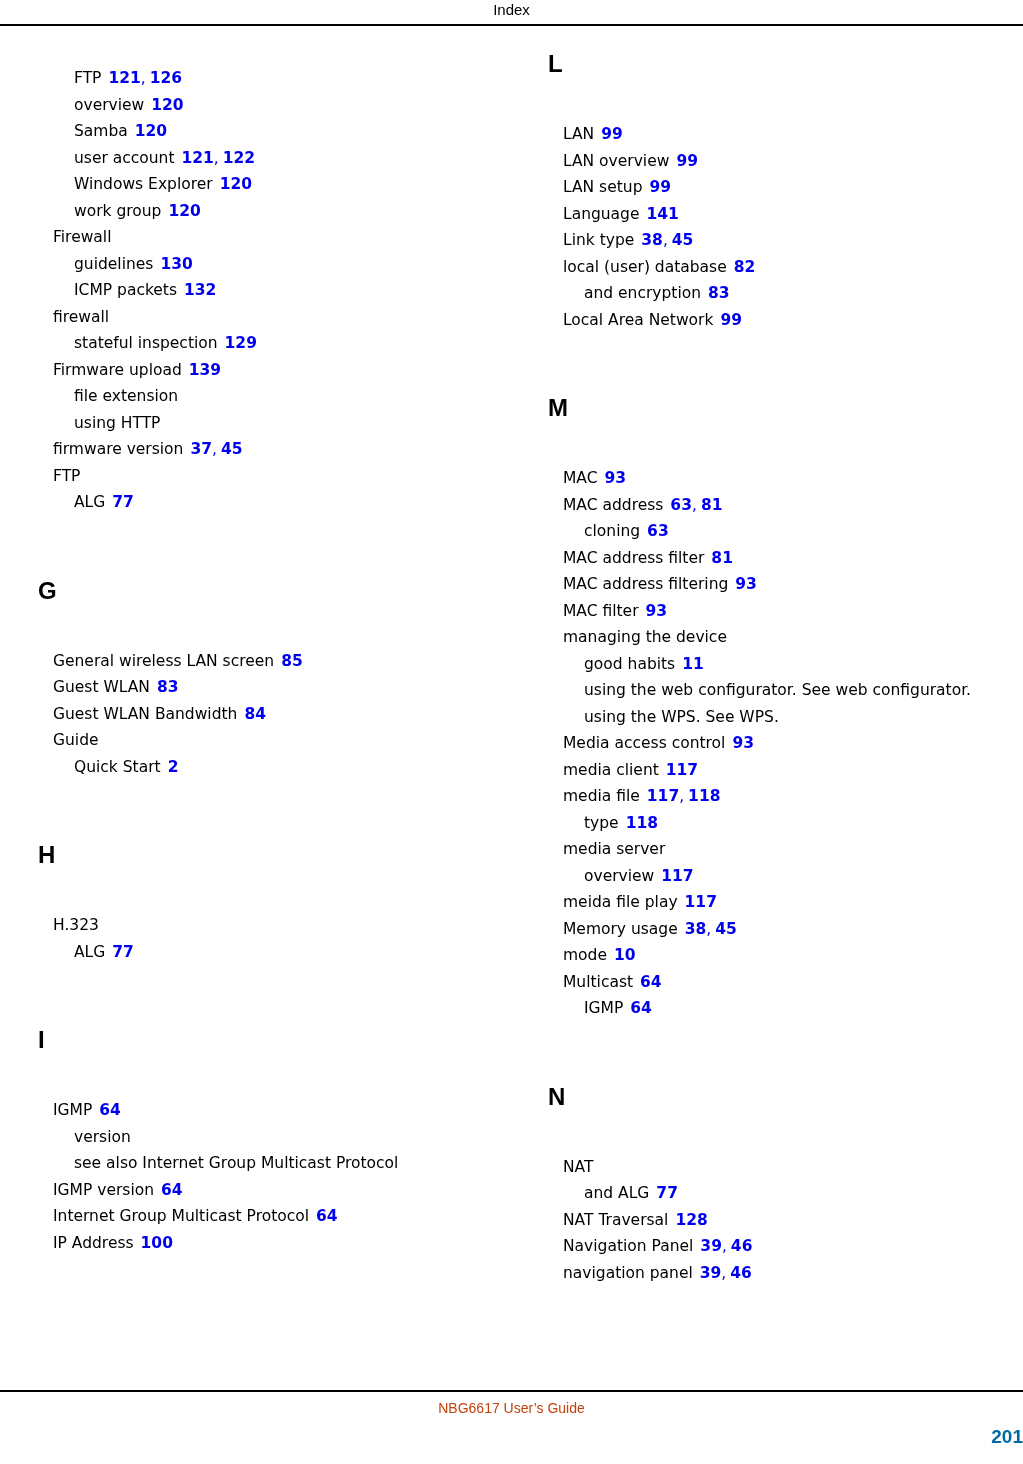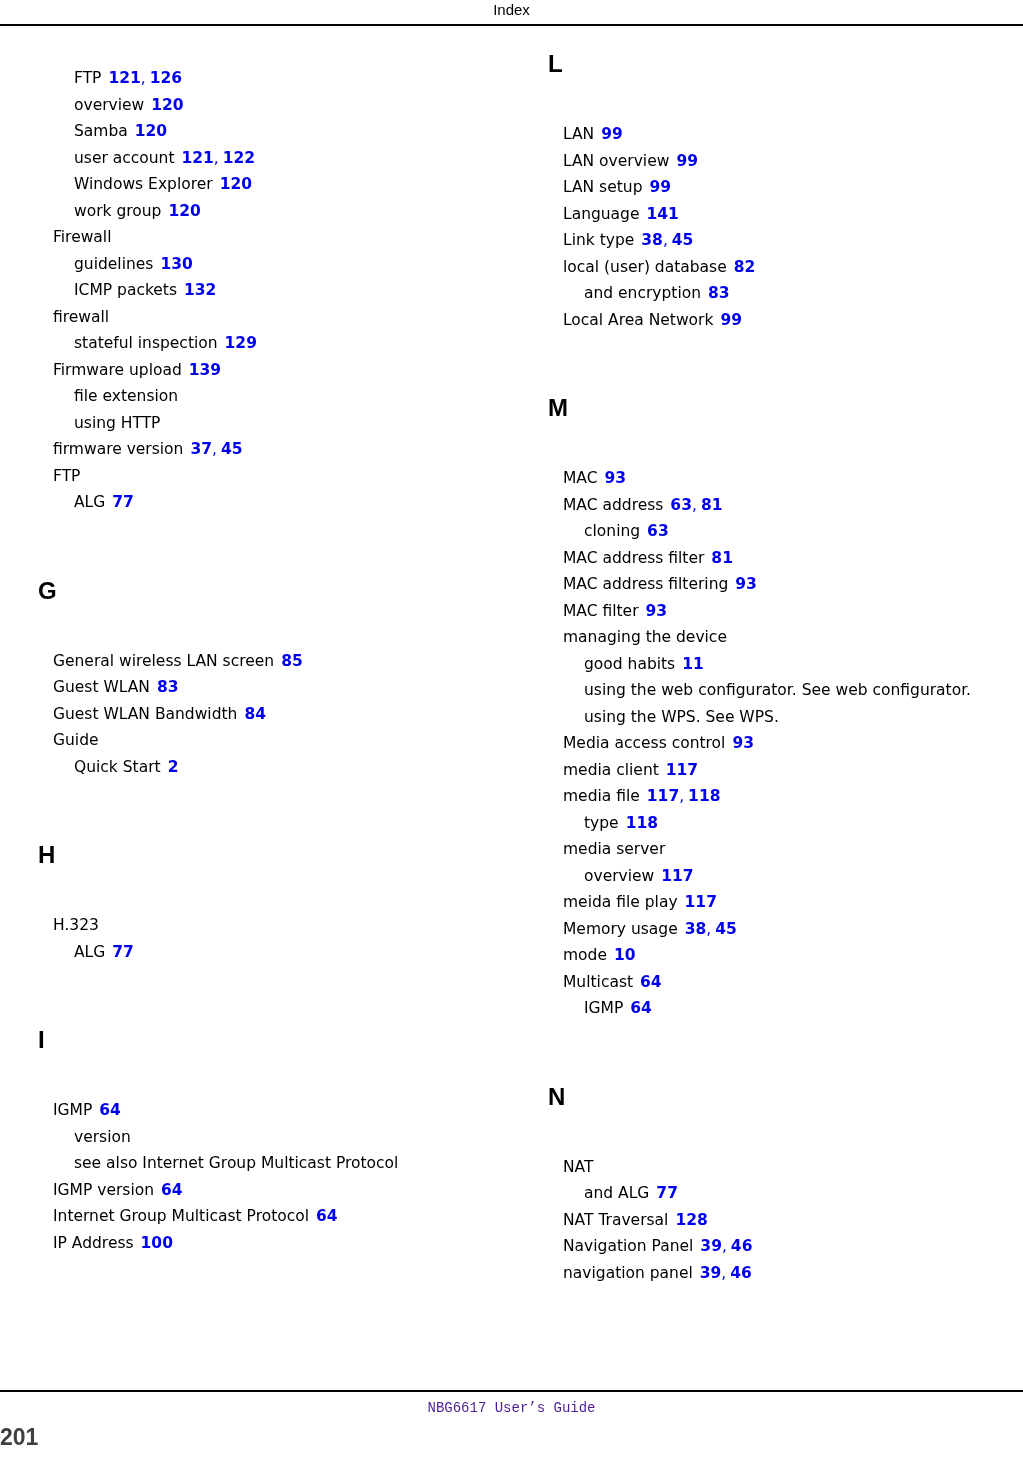--- a/index.html
+++ b/index.html
@@ -68,36 +68,36 @@
     width: 1023px;
     height: 2px;
     background: #000000;
   }
   .footer-guide {
     position: absolute;
     left: 0;
     top: 10px;
     width: 1023px;
     text-align: center;
-    font-family: Liberation Mono, monospace;
+    font-family: Liberation Sans, sans-serif;
     font-size: 14px;
     line-height: 17px;
-    color: #4c1d95;
+    color: #c2410c;
   }
   .footer-pagenum {
     position: absolute;
     left: 0;
     top: 33px;
     width: 1023px;
-    text-align: left;
+    text-align: right;
     font-family: "Liberation Sans", sans-serif;
-    font-size: 23px;
+    font-size: 19px;
     font-weight: bold;
     line-height: 28px;
-    color: #404040;
+    color: #0369a1;
   }
 
   
   .columns {
     position: absolute;
     left: 0;
     top: 50px;
     width: 1023px;
     height: 1330px;
   }

